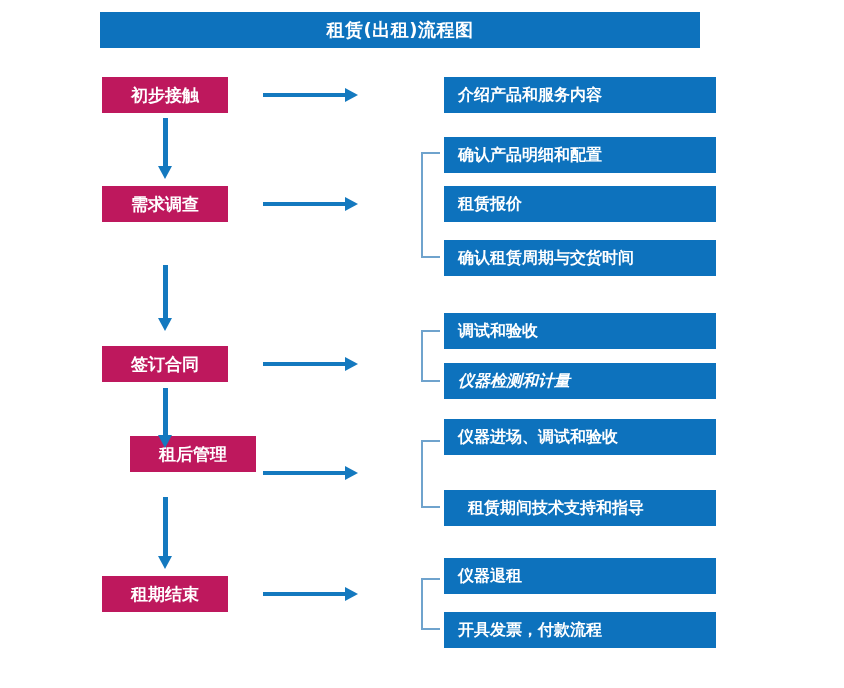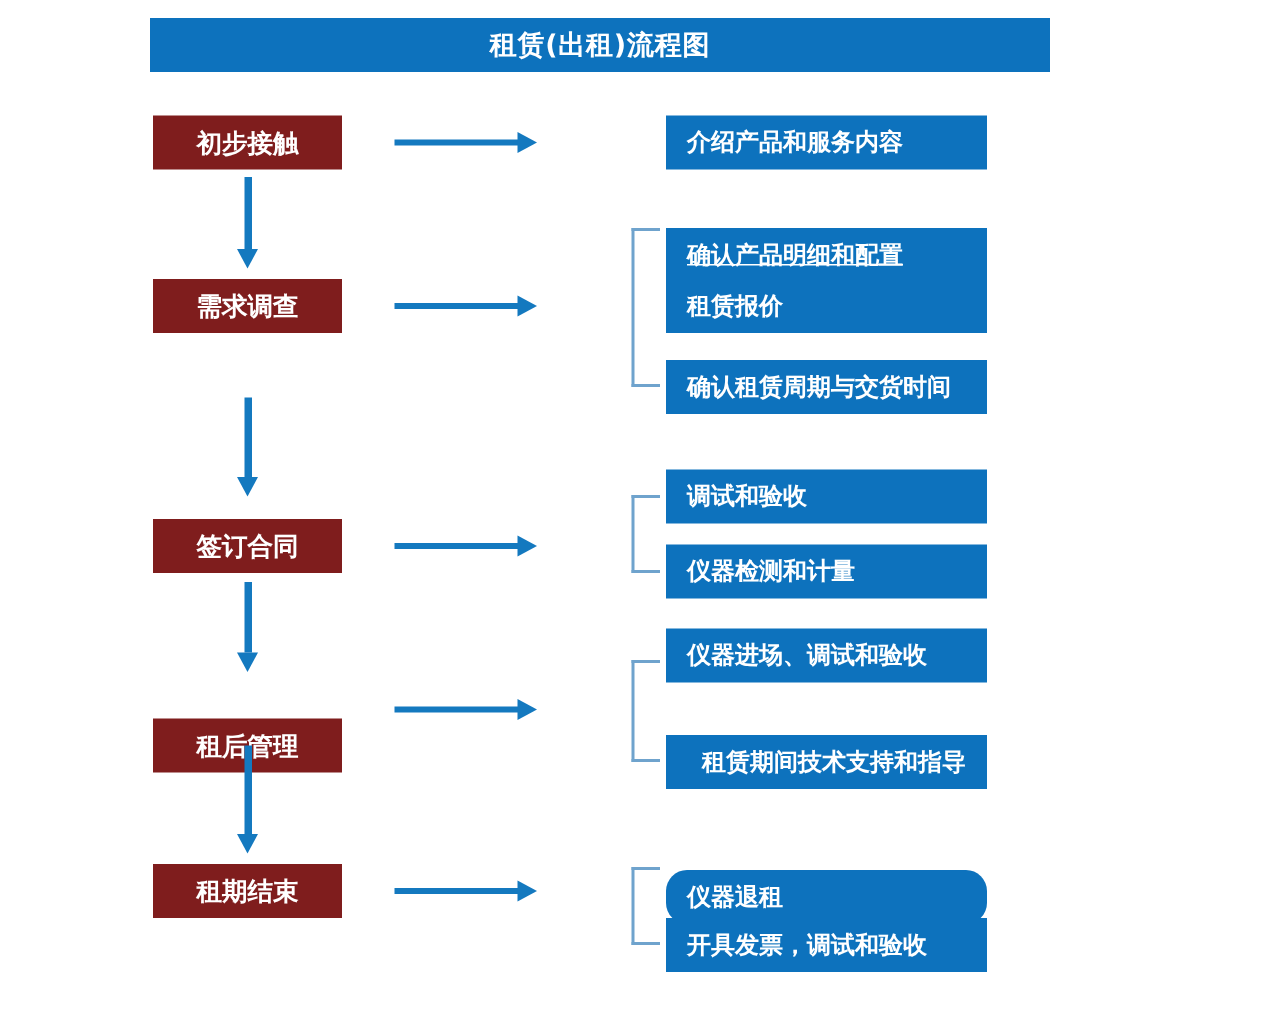--- a/index.html
+++ b/index.html
@@ -36,35 +36,35 @@
     letter-spacing: 0.5px;
     box-sizing: border-box;
   }
 
   
   .stage-box {
     position: absolute;
     left: 102px;
     width: 126px;
     height: 36px;
-    background: #7f1d1d;
+    background: #be185d;
     color: #ffffff;
     font-size: 17px;
     font-weight: bold;
     display: flex;
     align-items: center;
     justify-content: center;
     box-sizing: border-box;
   }
 
   
   .detail-box {
     position: absolute;
     left: 444px;
-    width: 214px;
+    width: 272px;
     height: 36px;
     background: #0d72bd;
     color: #ffffff;
     font-size: 16px;
     font-weight: bold;
     display: flex;
     align-items: center;
     justify-content: flex-start;
     padding-left: 14px;
     box-sizing: border-box;
@@ -138,21 +138,21 @@
 <div id="canvas">
 
   <div class="title-bar">租赁(出租)流程图</div>
 
   <div class="stage-box" style="top:77px;">初步接触</div>
 
   <div class="stage-box" style="top:346px;">签订合同</div>
 
   <div class="stage-box" style="top:186px;">需求调查</div>
 
-  <div class="stage-box" style="top:479px;">租后管理</div>
+  <div class="stage-box" style="top:436px;margin-left:28px;">租后管理</div>
 
   <div class="stage-box" style="top:576px;">租期结束</div>
 
   <div class="v-arrow" style="top:118px; height:61px;">
     <span class="shaft" style="height:48px;"></span>
     <span class="head"></span>
   </div>
 
   <div class="v-arrow" style="top:265px; height:66px;">
     <span class="shaft" style="height:53px;"></span>
@@ -190,31 +190,31 @@
       <span class="head"></span>
   </div>
 
   <div class="bracket" style="top:152px; height:106px;"></div>
   <div class="bracket" style="top:330px; height:52px;"></div>
   <div class="bracket" style="top:440px; height:68px;"></div>
   <div class="bracket" style="top:578px; height:52px;"></div>
 
   <div class="detail-box" style="top:77px;">介绍产品和服务内容</div>
 
-  <div class="detail-box" style="top:152px;text-decoration:underline;">确认产品明细和配置</div>
+  <div class="detail-box" style="top:137px;">确认产品明细和配置</div>
 
   <div class="detail-box" style="top:186px;">租赁报价</div>
 
   <div class="detail-box" style="top:240px;">确认租赁周期与交货时间</div>
 
   <div class="detail-box" style="top:313px;">调试和验收</div>
 
-  <div class="detail-box" style="top:363px;">仪器检测和计量</div>
+  <div class="detail-box" style="top:363px;font-style:italic;">仪器检测和计量</div>
 
   <div class="detail-box" style="top:419px;">仪器进场、调试和验收</div>
 
   <div class="detail-box" style="top:490px;padding-left:24px;">租赁期间技术支持和指导</div>
 
-  <div class="detail-box" style="top:580px;border-radius:14px;">仪器退租</div>
-
-  <div class="detail-box" style="top:612px;">开具发票，调试和验收</div>
+  <div class="detail-box" style="top:558px;">仪器退租</div>
+
+  <div class="detail-box" style="top:612px;">开具发票，付款流程</div>
 
 </div>
 
 </body></html>

